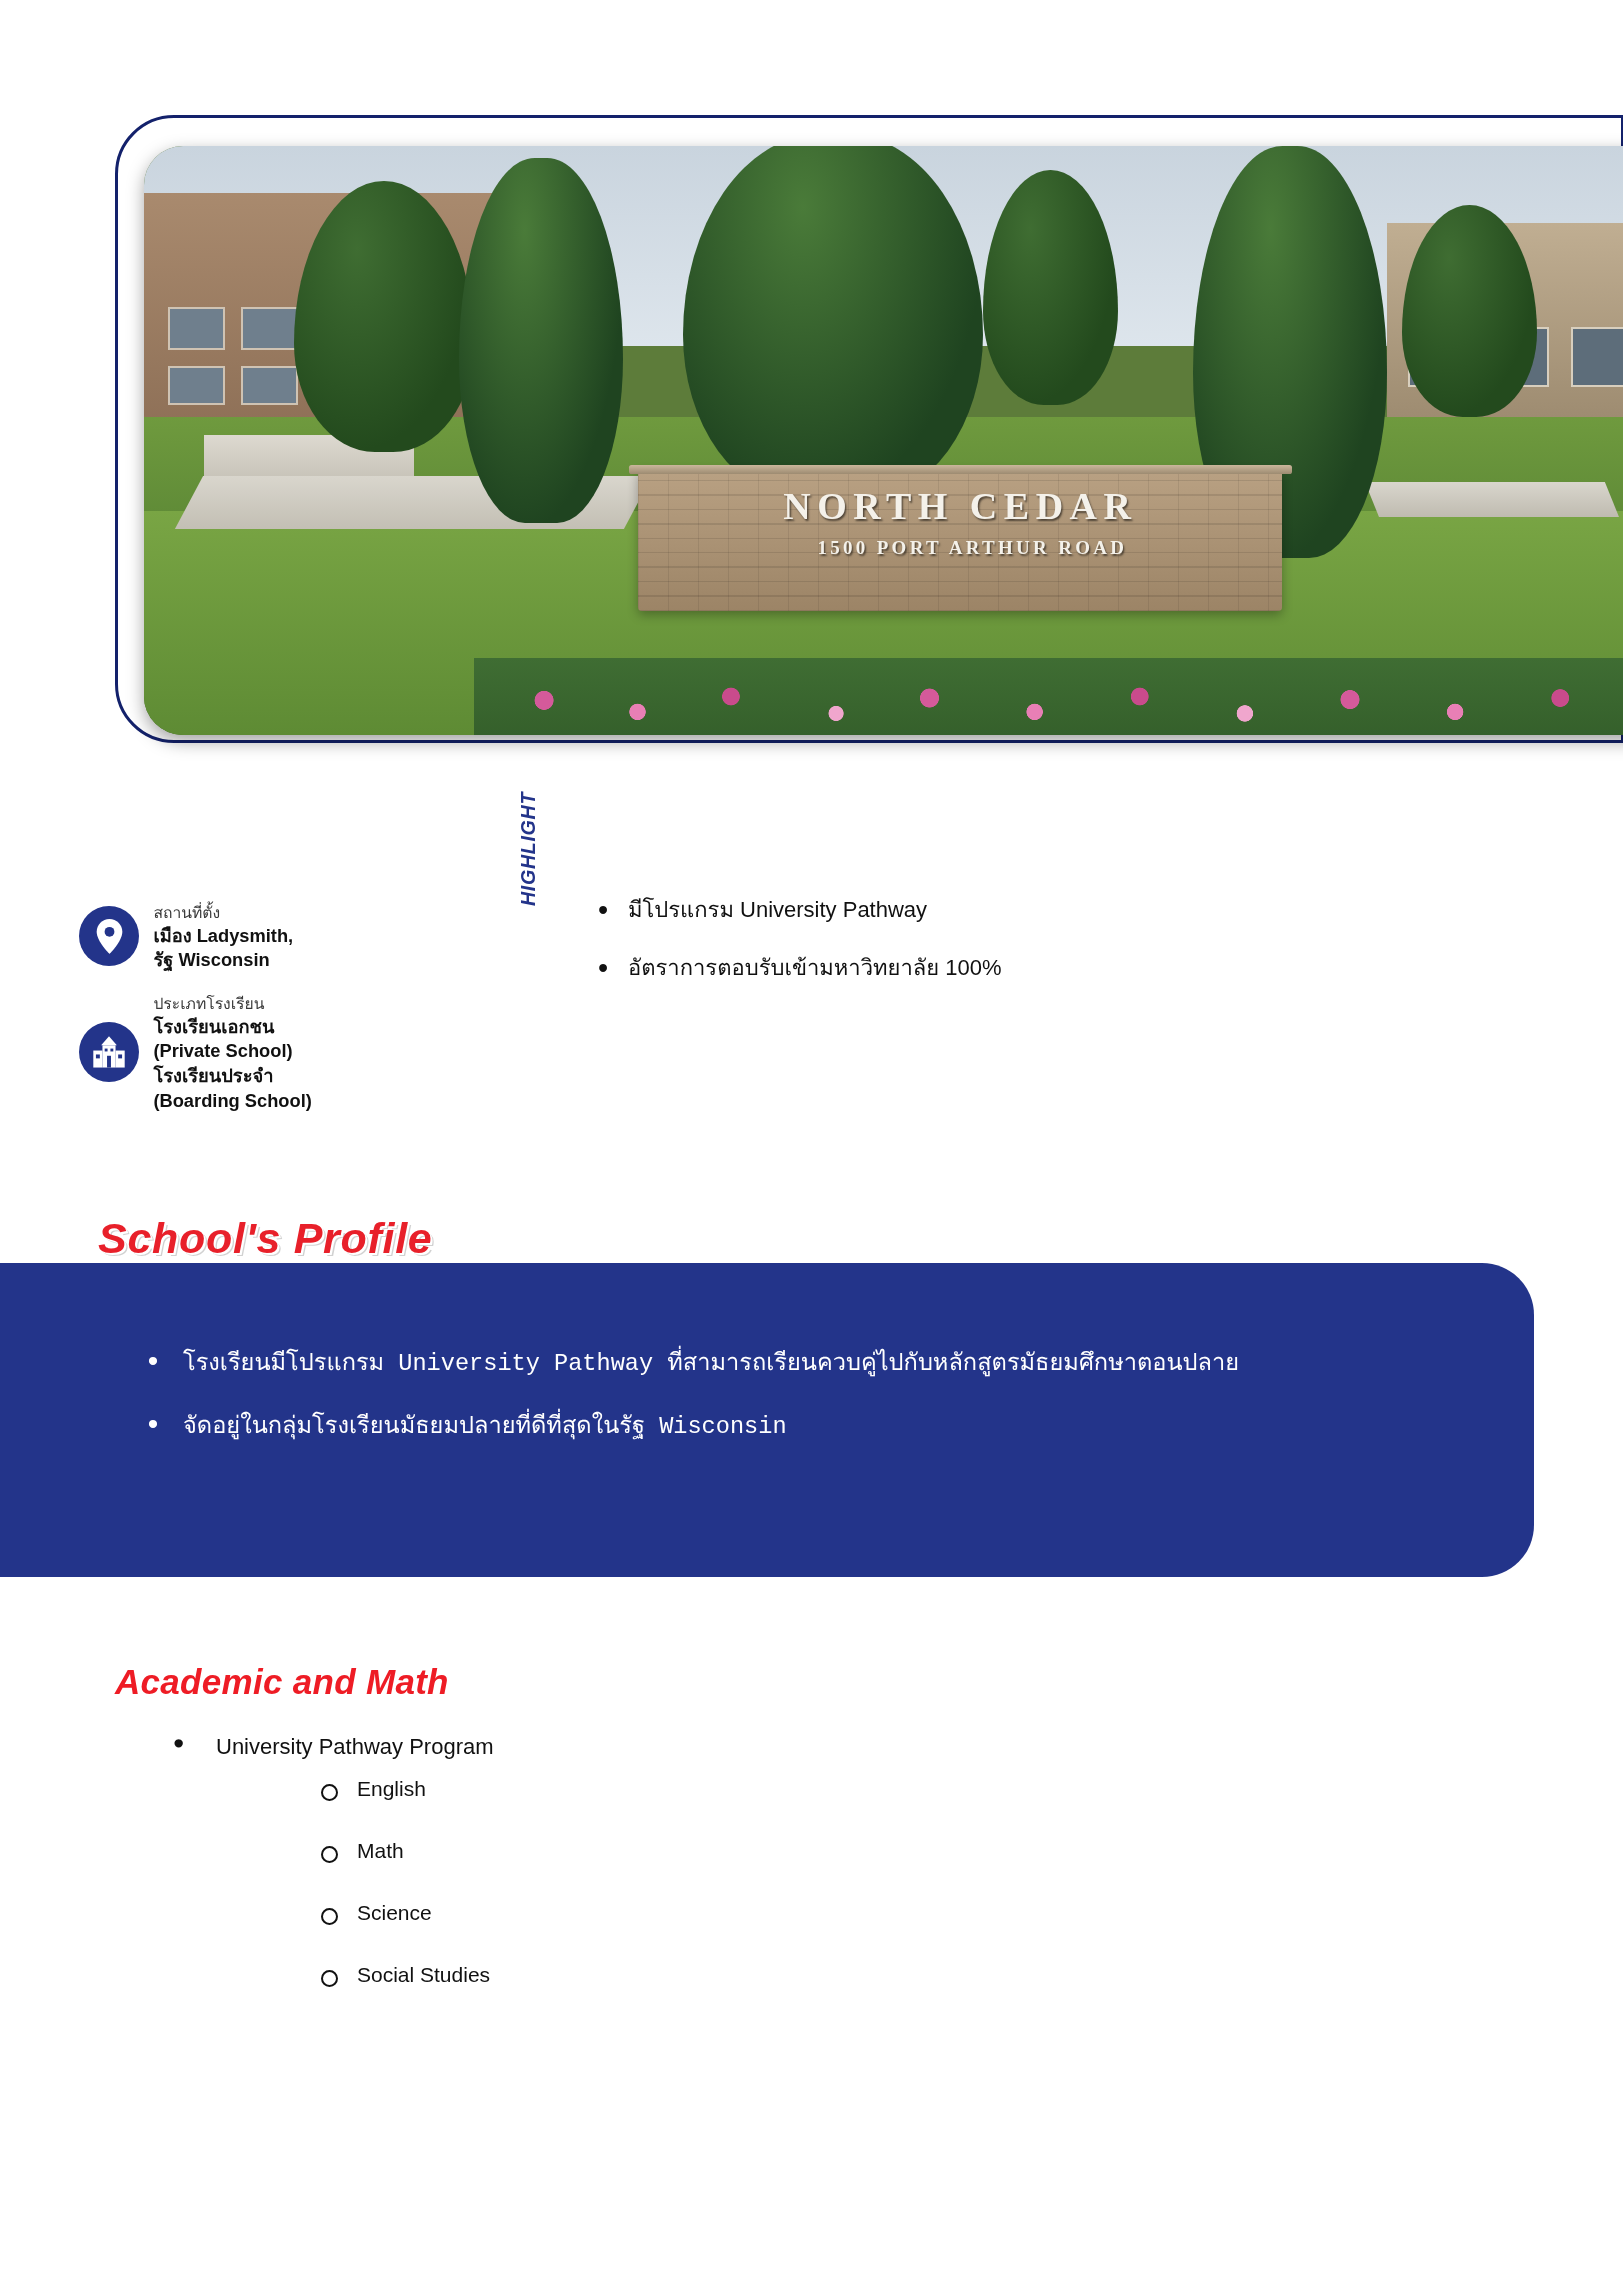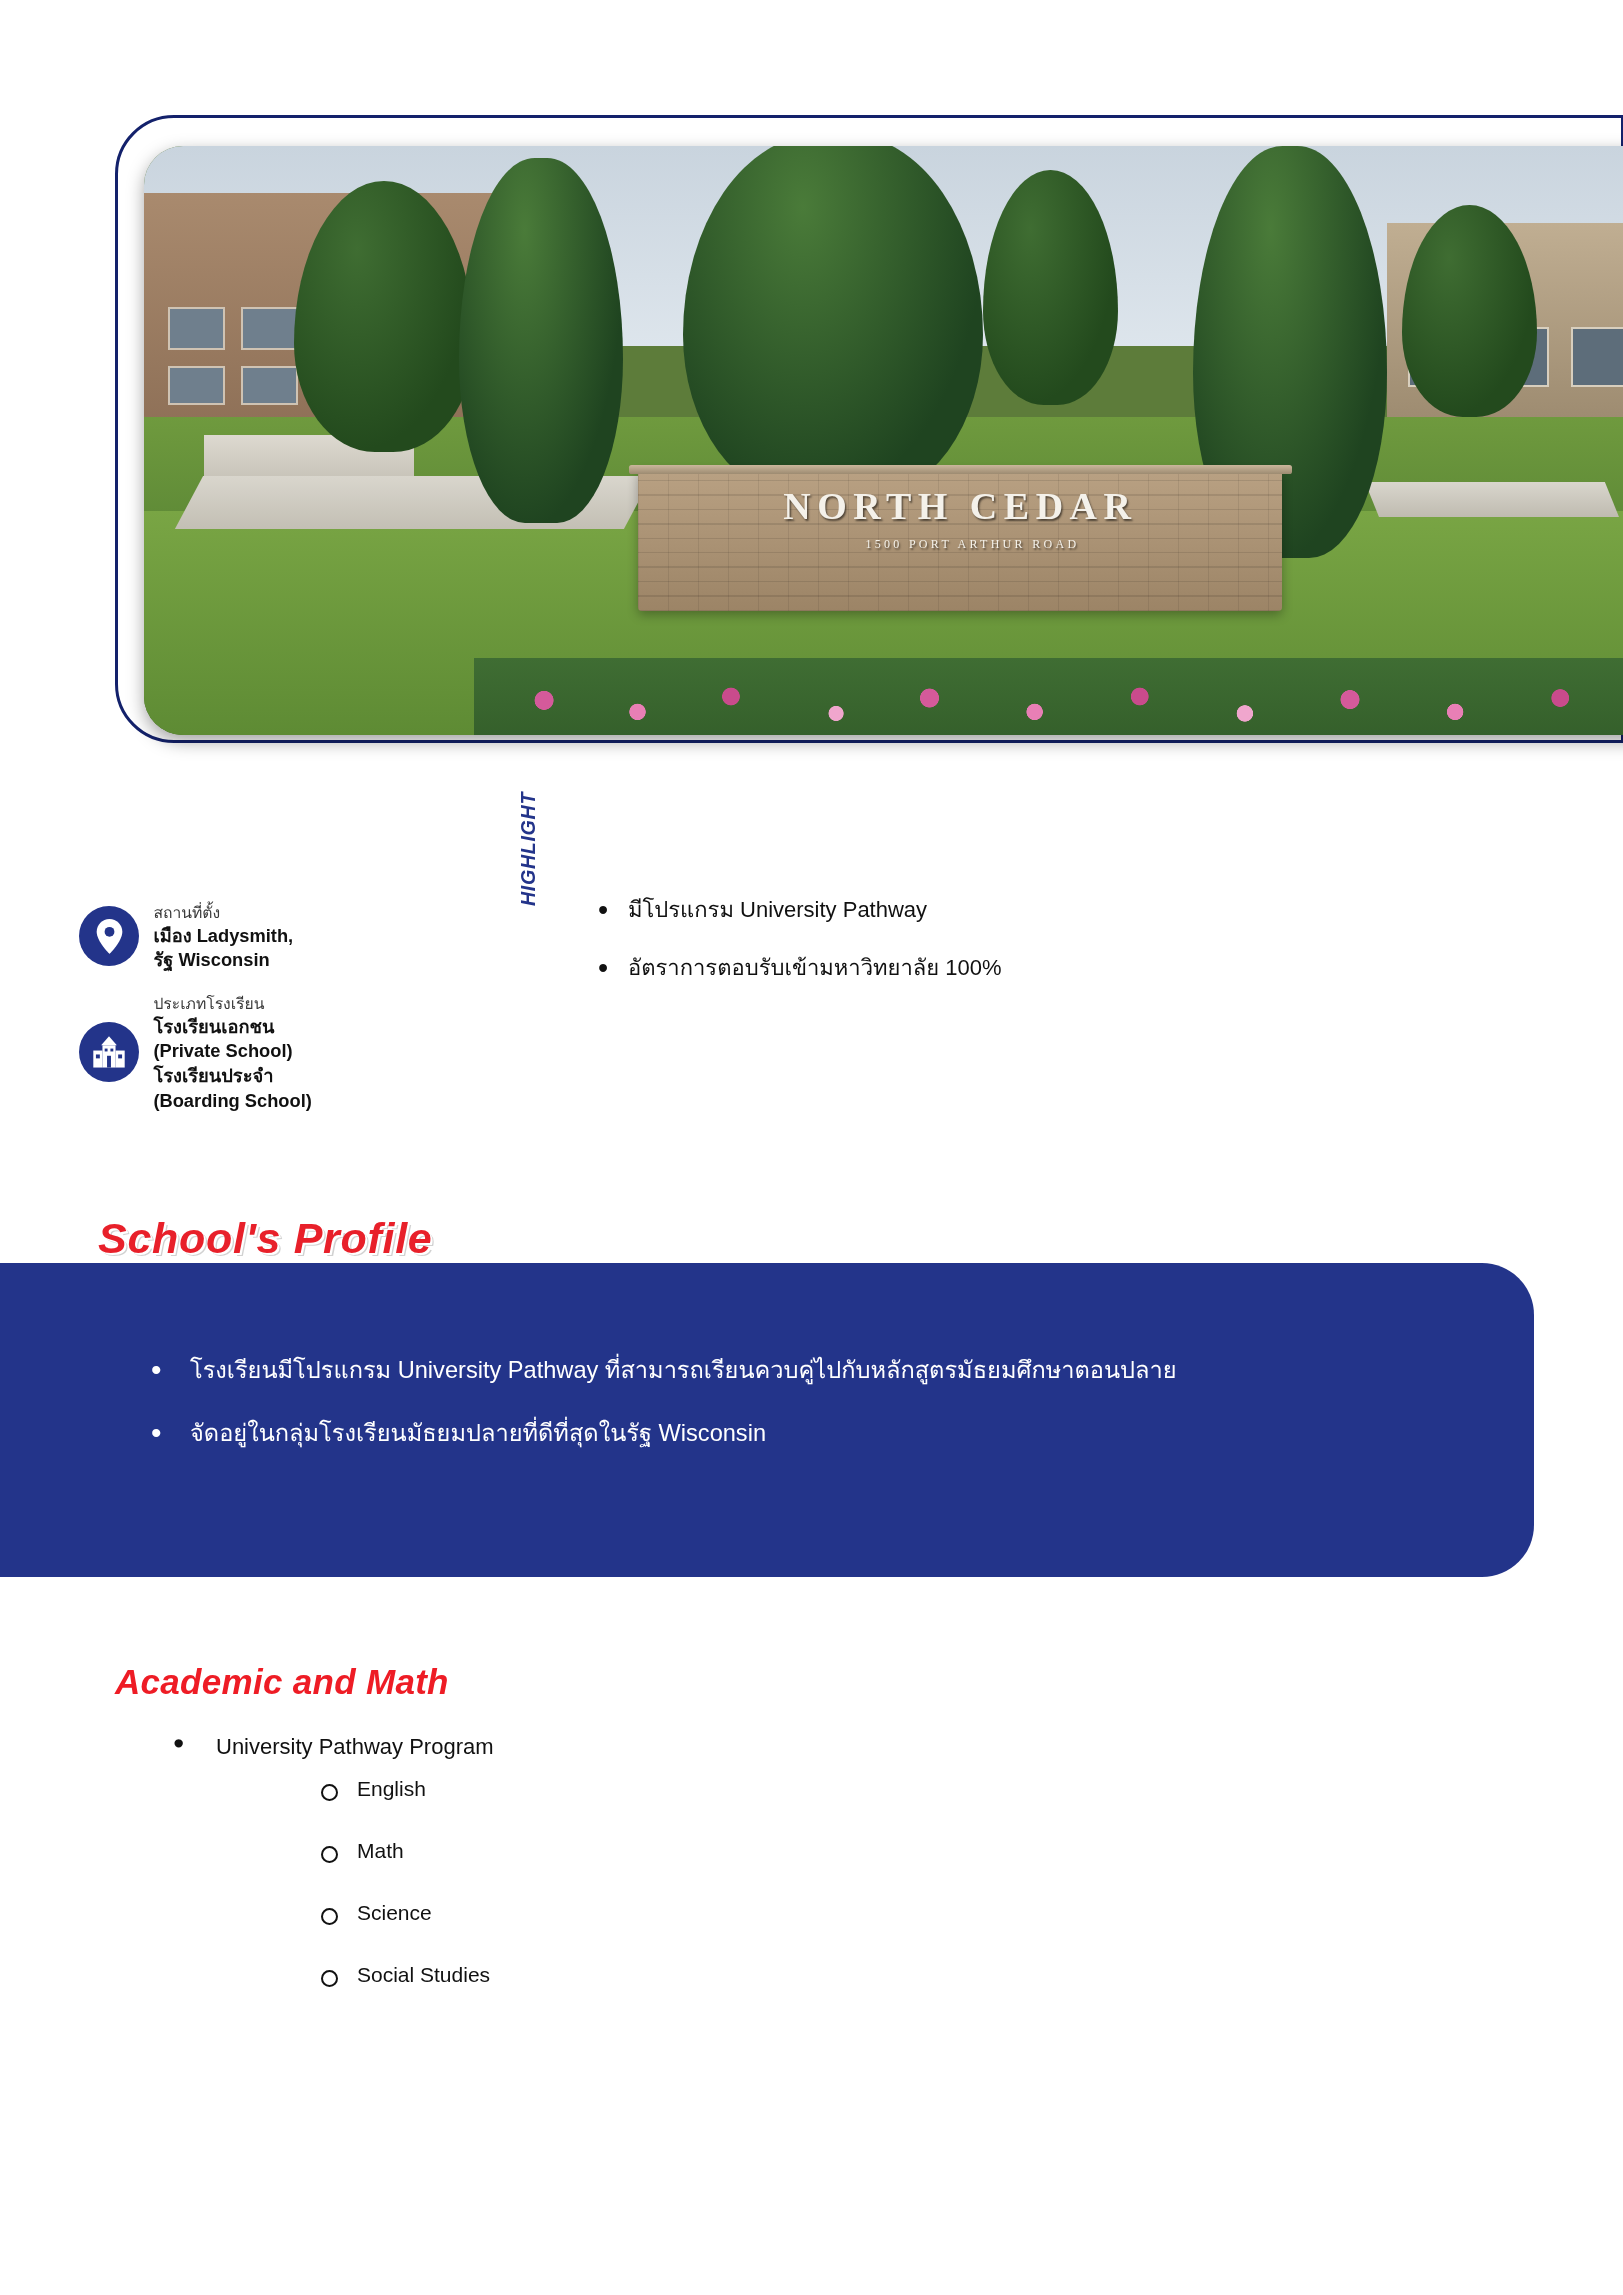--- a/index.html
+++ b/index.html
@@ -121,21 +121,21 @@
   .sign-text {
     position:absolute; left:0; top:10%; width:100%;
     text-align:center;
     color:#f4f1ea;
     font-family: "Liberation Serif", serif;
     letter-spacing: 6.5px;
     text-shadow: 1.3px 2px 2px rgba(0,0,0,.55);
   }
   .sign-l1 { font-size: 38px; font-weight:700; }
   .sign-l2 { font-size: 37px; font-weight:700; margin-top: 7.9px; letter-spacing: 9.2px;}
-  .sign-l3 { font-size: 12px; font-weight:400; margin-top: 9.2px; letter-spacing: 3.3px; margin-left: 24px;}
+  .sign-l3 { font-size: 19px; font-weight:700; margin-top: 9.2px; letter-spacing: 3.3px; margin-left: 24px;}
   
   .flowers {
     position:absolute; left:22%; bottom:0; width:78%; height:13%;
     background:
       radial-gradient(circle at 6% 55%, #d45a9a 0 9.2px, transparent 9.8px),
       radial-gradient(circle at 14% 70%, #e87fb5 0 7.9px, transparent 8.5px),
       radial-gradient(circle at 22% 50%, #c94b8c 0 8.5px, transparent 9.2px),
       radial-gradient(circle at 31% 72%, #f0a6cd 0 7.2px, transparent 7.9px),
       radial-gradient(circle at 39% 52%, #d45a9a 0 9.2px, transparent 9.8px),
       radial-gradient(circle at 48% 70%, #e87fb5 0 7.9px, transparent 8.5px),
@@ -220,22 +220,23 @@
   .profile-panel {
     position:absolute; left:0; top:1263px;
     width: 1534px; height: 314px;
     background:#23348a;
     border-radius: 0 52px 52px 0;
     z-index: 1;
   }
   .profile-list {
     position:absolute; left:144px; top:1348px;
     width: 1309px;
-    margin:7px; padding:0; list-style:none;
+    margin:0; padding:0; list-style:none;
     z-index: 2;
+    font-family: Liberation Mono, monospace;
   }
   .profile-list li {
     position:relative;
     color:#ffffff;
     font-size: 23.6px;
     line-height: 1.35;
     margin-bottom: 31px;
     padding-left: 39px;
   }
   .profile-list li::before {

